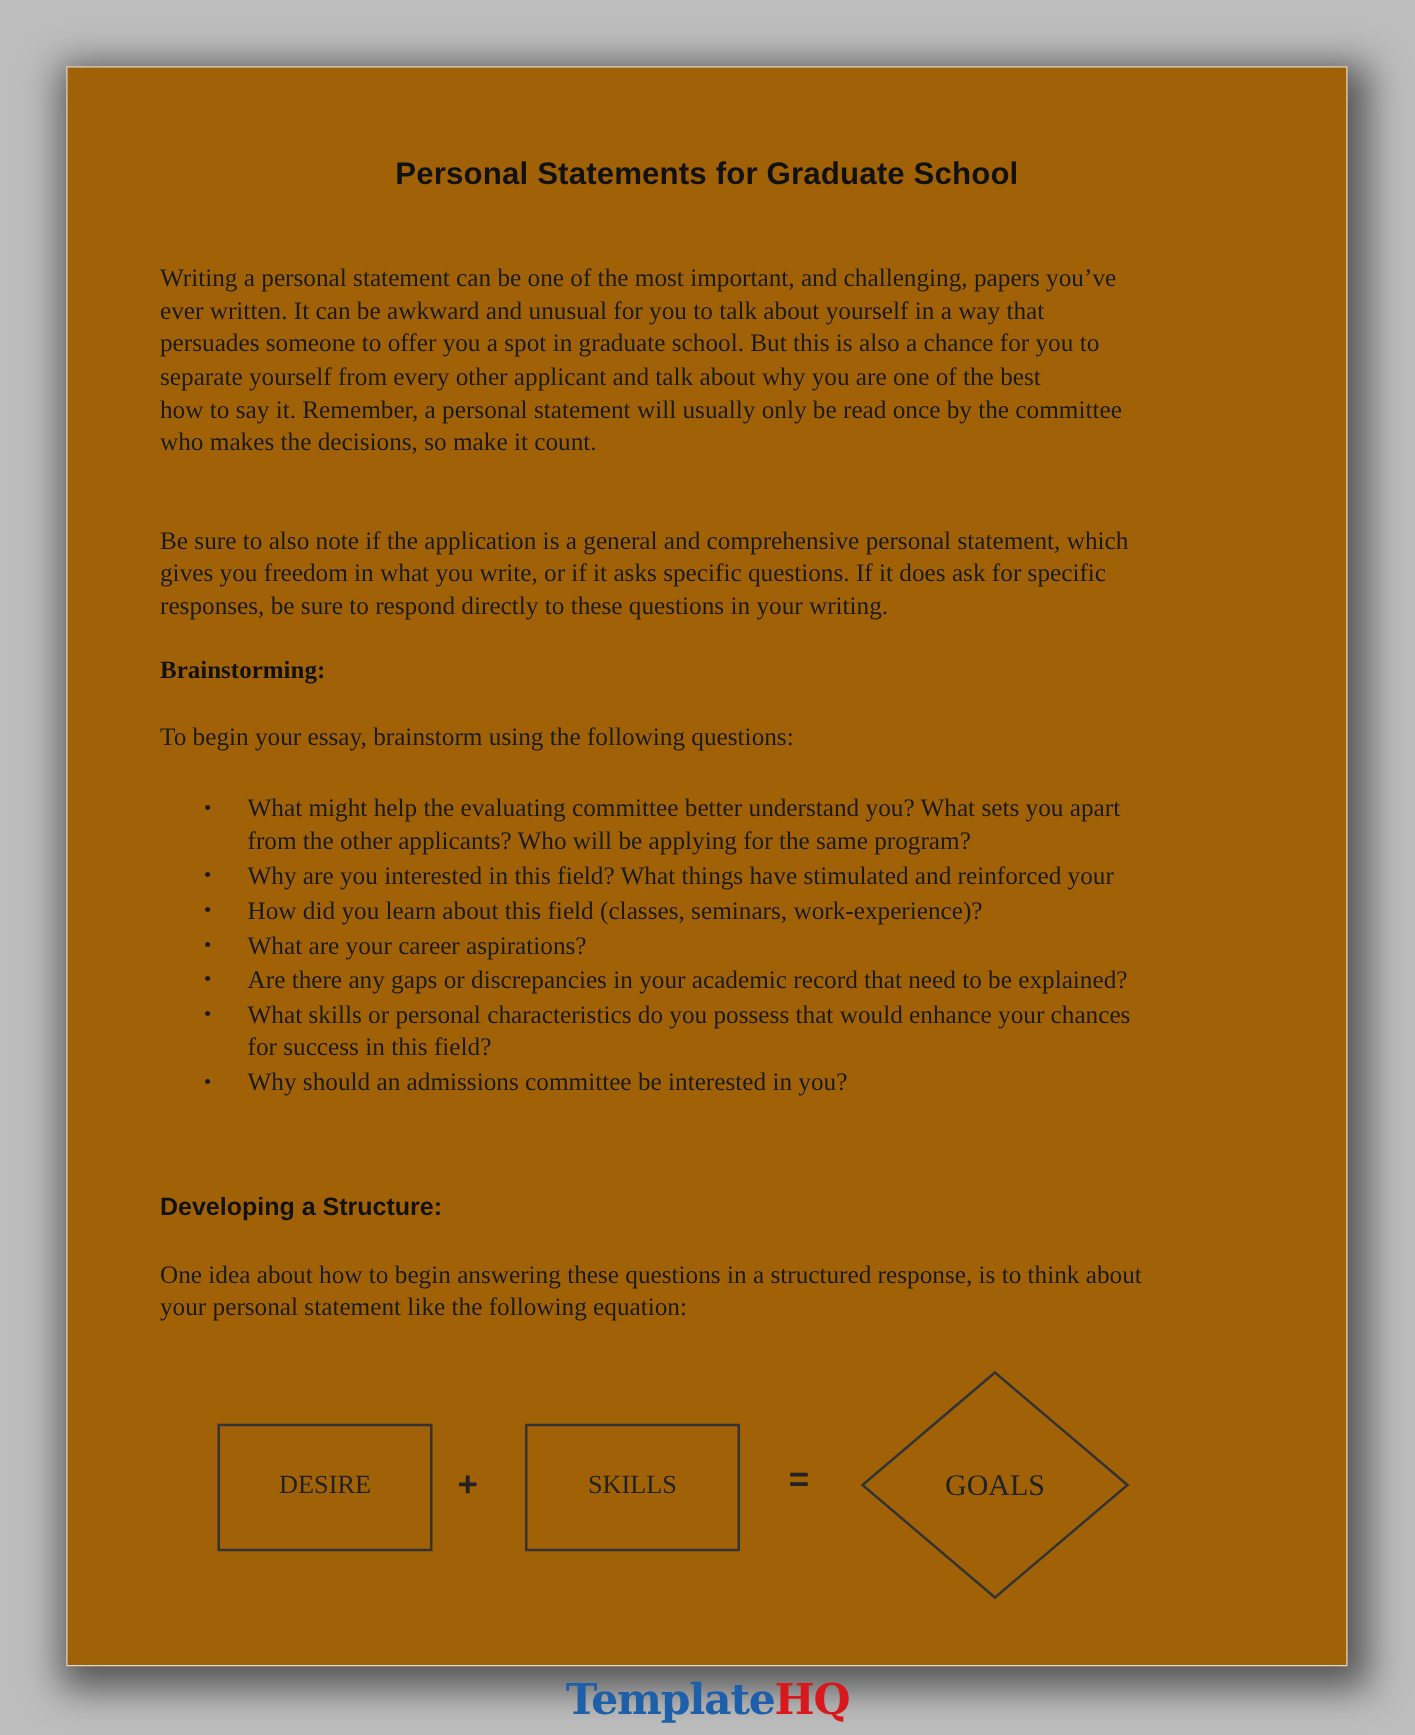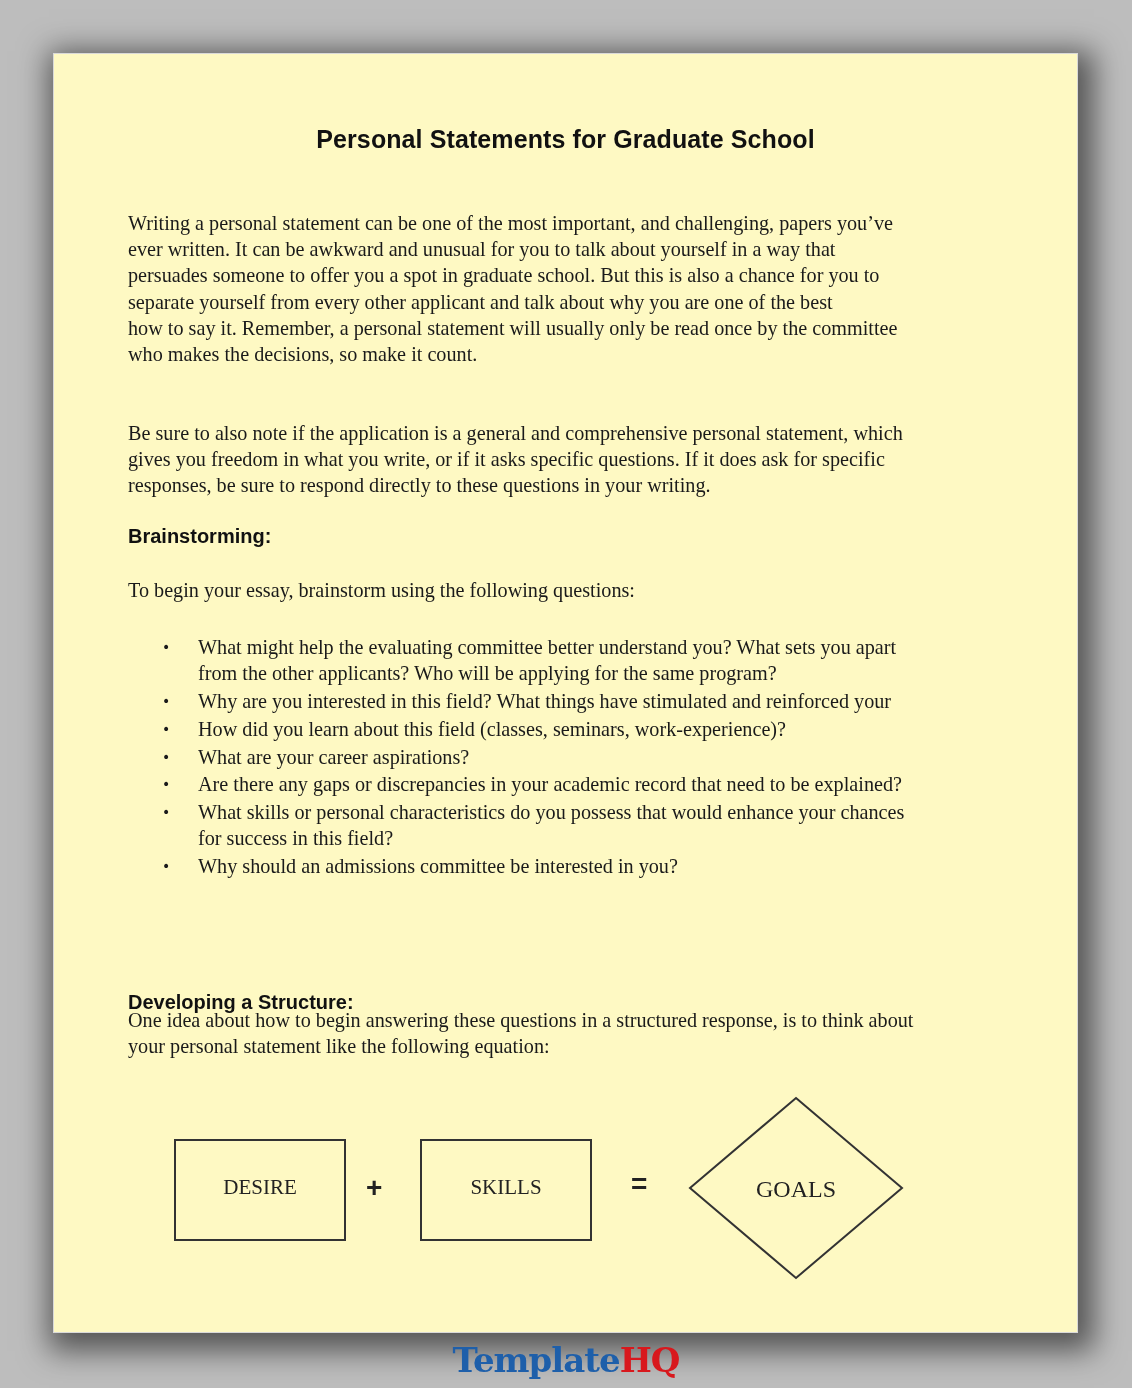--- a/index.html
+++ b/index.html
@@ -9,21 +9,21 @@
       background: #bdbdbd;
       position: relative;
       overflow: hidden;
     }
     .page {
       position: absolute;
       left: 53px;
       top: 53px;
       width: 1025px;
       height: 1280px;
-      background: #fef9c3;
+      background: #a16207;
       border: 1px solid #d9d9d9;
       box-shadow: 6px 8px 28px 10px rgba(0,0,0,0.55);
       box-sizing: border-box;
     }
     .title {
       position: absolute;
       left: 0; right: 0;
       top: 71px;
       text-align: center;
       font-family: "Liberation Sans", sans-serif;
@@ -151,21 +151,21 @@
     <span class="line">how to say it. Remember, a personal statement will usually only be read once by the committee</span>
     <span class="line">who makes the decisions, so make it count.</span>
   </p>
 
   <p class="para serif" style="top:366px;">
     <span class="line">Be sure to also note if the application is a general and comprehensive personal statement, which</span>
     <span class="line">gives you freedom in what you write, or if it asks specific questions. If it does ask for specific</span>
     <span class="line">responses, be sure to respond directly to these questions in your writing.</span>
   </p>
 
-  <h2 class="heading" style="top:471px;">Brainstorming:</h2>
+  <h2 class="heading" style="top:471px;font-family:Liberation Serif, serif;">Brainstorming:</h2>
 
   <p class="para serif" style="top:523px;">
     <span class="line">To begin your essay, brainstorm using the following questions:</span>
   </p>
 
   <ul class="bullets serif">
     <li>
       <span class="bullet">•</span>
       <span class="line">What might help the evaluating committee better understand you? What sets you apart</span>
       <span class="line">from the other applicants? Who will be applying for the same program?</span>
@@ -190,21 +190,21 @@
       <span class="bullet">•</span>
       <span class="line">What skills or personal characteristics do you possess that would enhance your chances</span>
       <span class="line">for success in this field?</span>
     </li>
     <li>
       <span class="bullet">•</span>
       <span class="line">Why should an admissions committee be interested in you?</span>
     </li>
   </ul>
 
-  <h2 class="heading" style="top:901px;margin-top:36px;">Developing a Structure:</h2>
+  <h2 class="heading" style="top:901px;">Developing a Structure:</h2>
 
   <p class="para serif" style="top:953px;">
     <span class="line">One idea about how to begin answering these questions in a structured response, is to think about</span>
     <span class="line">your personal statement like the following equation:</span>
   </p>
 
   <div class="diagram">
     <div class="box" style="left:20px;">DESIRE</div>
     <div class="op" style="left:212px;">+</div>
     <div class="box" style="left:266px;">SKILLS</div>

